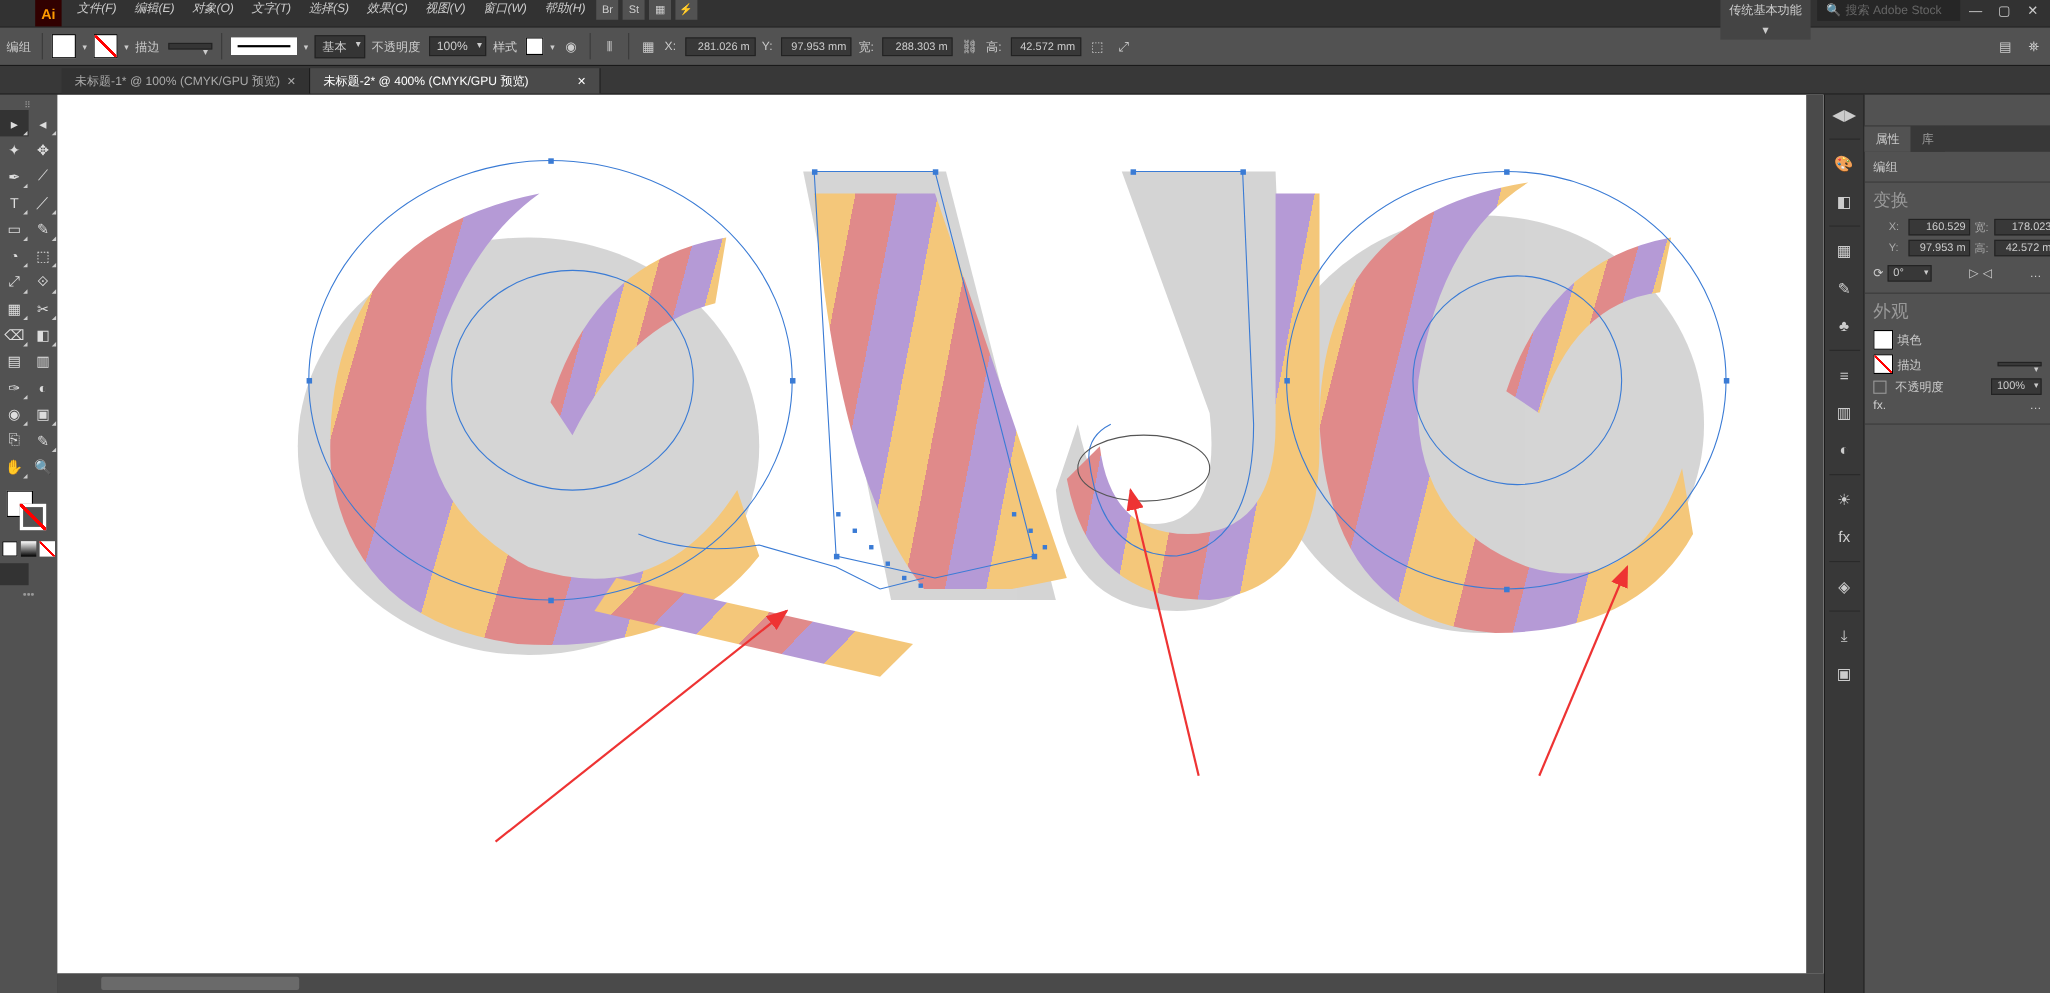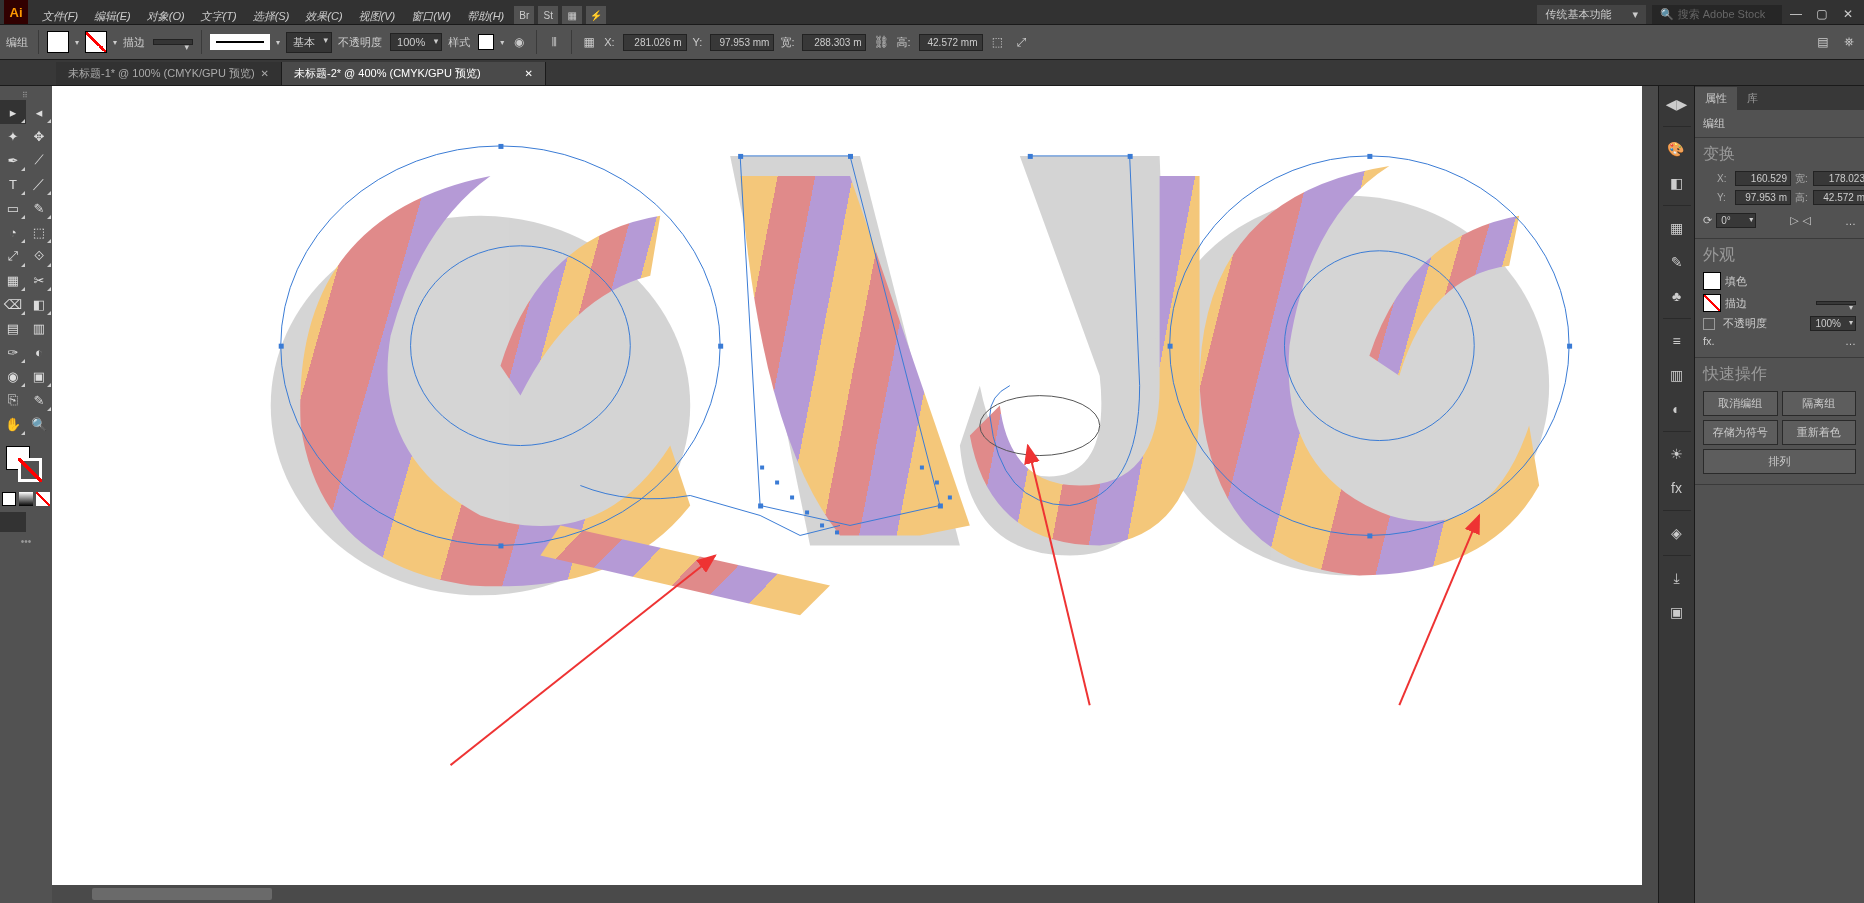--- a/index.html
+++ b/index.html
@@ -1,23 +1,23 @@
 <!DOCTYPE html>
 <html><head>
 <meta charset="utf-8">
 <style>
 * { margin: 0; padding: 0; box-sizing: border-box; font-family: "Microsoft YaHei", Arial, sans-serif; user-select: none; }
 body { width: 1864px; height: 903px; background: #323232; overflow: hidden; position: relative; }
 
 
-.menubar { height: 24px; background: #323232; display: flex; align-items: flex-end; padding: 0 4px; font-size: 11px; color: #ccc; }
+.menubar { height: 24px; background: #323232; display: flex; align-items: flex-start; padding: 0 4px; font-size: 11px; color: #ccc; margin-left: 28px; }
 .menubar .ai-logo { width: 24px; height: 24px; background: #310000; color: #ff9a00; display: flex; align-items: center; justify-content: center; font-weight: bold; font-size: 13px; margin-right: 6px; }
 .menubar .menu-item { padding: 0 8px; cursor: pointer; font-style: italic; }
 .menubar .spacer { flex: 1; }
-.menubar .ws-label { background: #444; padding: 2px 8px; font-size: 11px; display: flex; align-items: center; gap: 21px; }
+.menubar .ws-label { background: #444; padding: 2px 8px; font-size: 11px; display: flex; align-items: center; gap: 4px; flex-direction: column; }
 .menubar .search-box { background: #262626; padding: 2px 8px; margin-left: 6px; color: #666; font-size: 11px; width: 130px; display: flex; align-items: center; gap: 4px; }
 .menubar .win-btn { width: 24px; height: 20px; display: flex; align-items: center; justify-content: center; margin-left: 2px; color: #ccc; font-size: 12px; }
 
 .menubar .icon-box { width: 20px; height: 18px; background: #525252; margin: 0 2px; display: flex; align-items: center; justify-content: center; color: #ccc; font-size: 10px; }
 
 
 .controlbar { height: 36px; background: #525252; display: flex; align-items: center; padding: 0 6px; font-size: 11px; color: #ccc; gap: 6px; border-top: 1px solid #1a1a1a; border-bottom: 1px solid #1a1a1a; }
 .controlbar .lbl { margin-right: 2px; }
 .controlbar .swatch-white { width: 22px; height: 22px; background: #fff; border: 1px solid #000; }
 .controlbar .swatch-none { width: 22px; height: 22px; background: #fff; position: relative; border: 1px solid #000; }
@@ -70,21 +70,21 @@
 .hscroll .thumb { height:12px; background:#6a6a6a; width:180px; margin-left:40px; border-radius:2px; }
 .vscroll { position:absolute; top:0; bottom:18px; right:0; width:16px; background:#4a4a4a; }
 
 
 .dockstrip { width: 36px; background: #383838; display:flex; flex-direction:column; align-items:center; padding-top:6px; gap:10px; border-left:1px solid #1a1a1a; }
 .dockstrip .di { width:24px; height:24px; display:flex; align-items:center; justify-content:center; color:#ccc; font-size:14px; }
 .dockstrip .sep { width:80%; height:1px; background:#2a2a2a; }
 
 
 .proppanel { width: 170px; background: #525252; color:#ccc; font-size:11px; display:flex; flex-direction:column; border-left:1px solid #1a1a1a; }
-.proppanel .tabs { display:flex; background:#383838; height:24px; align-items:flex-end; }
+.proppanel .tabs { display:flex; background:#383838; height:24px; align-items:flex-end;margin-top:28px; }
 .proppanel .tabs .ptab { padding:4px 10px; background:#525252; }
 .proppanel .tabs .ptab.inactive { background:#383838; color:#999; }
 .proppanel .section { padding:6px 8px; border-bottom:1px solid #3a3a3a; }
 .proppanel .section-title { color:#999; font-size:16px; margin-bottom:6px; }
 .proppanel .row { display:flex; align-items:center; gap:4px; margin-bottom:4px; }
 .proppanel .numfield { background:#383838; border:1px solid #222; padding:1px 3px; width:56px; text-align:right; font-size:10px; }
 .proppanel .lblsm { width:14px; font-size:10px; color:#aaa; }
 .proppanel .anchor { width:34px; height:34px; display:grid; grid-template-columns:repeat(3,1fr); grid-template-rows:repeat(3,1fr); gap:2px; margin-right:6px; }
 .proppanel .anchor div { background:#383838; }
 .proppanel .anchor div.c { background:#ccc; }
@@ -454,31 +454,17 @@
             <span>不透明度</span>
             <span style="flex:1"></span>
             <div class="dd2">100%</div>
           </div>
       <div class="row">
             <span>fx.</span>
             <span style="flex:1"></span>
             <span>…</span>
           </div>
     </div>
-    <div class="section">
-      <div class="section-title">快速操作</div>
-      <div class="row">
-            <div class="btn">取消编组</div>
-            <div class="btn">隔离组</div>
-          </div>
-      <div class="row">
-            <div class="btn">存储为符号</div>
-            <div class="btn">重新着色</div>
-          </div>
-      <div class="row">
-            <div class="btn" style="flex:1">排列</div>
-          </div>
-    </div>
   </div>
   <div class="right-extra"></div>
   </div>
 
 </div>
 
 </body></html>

